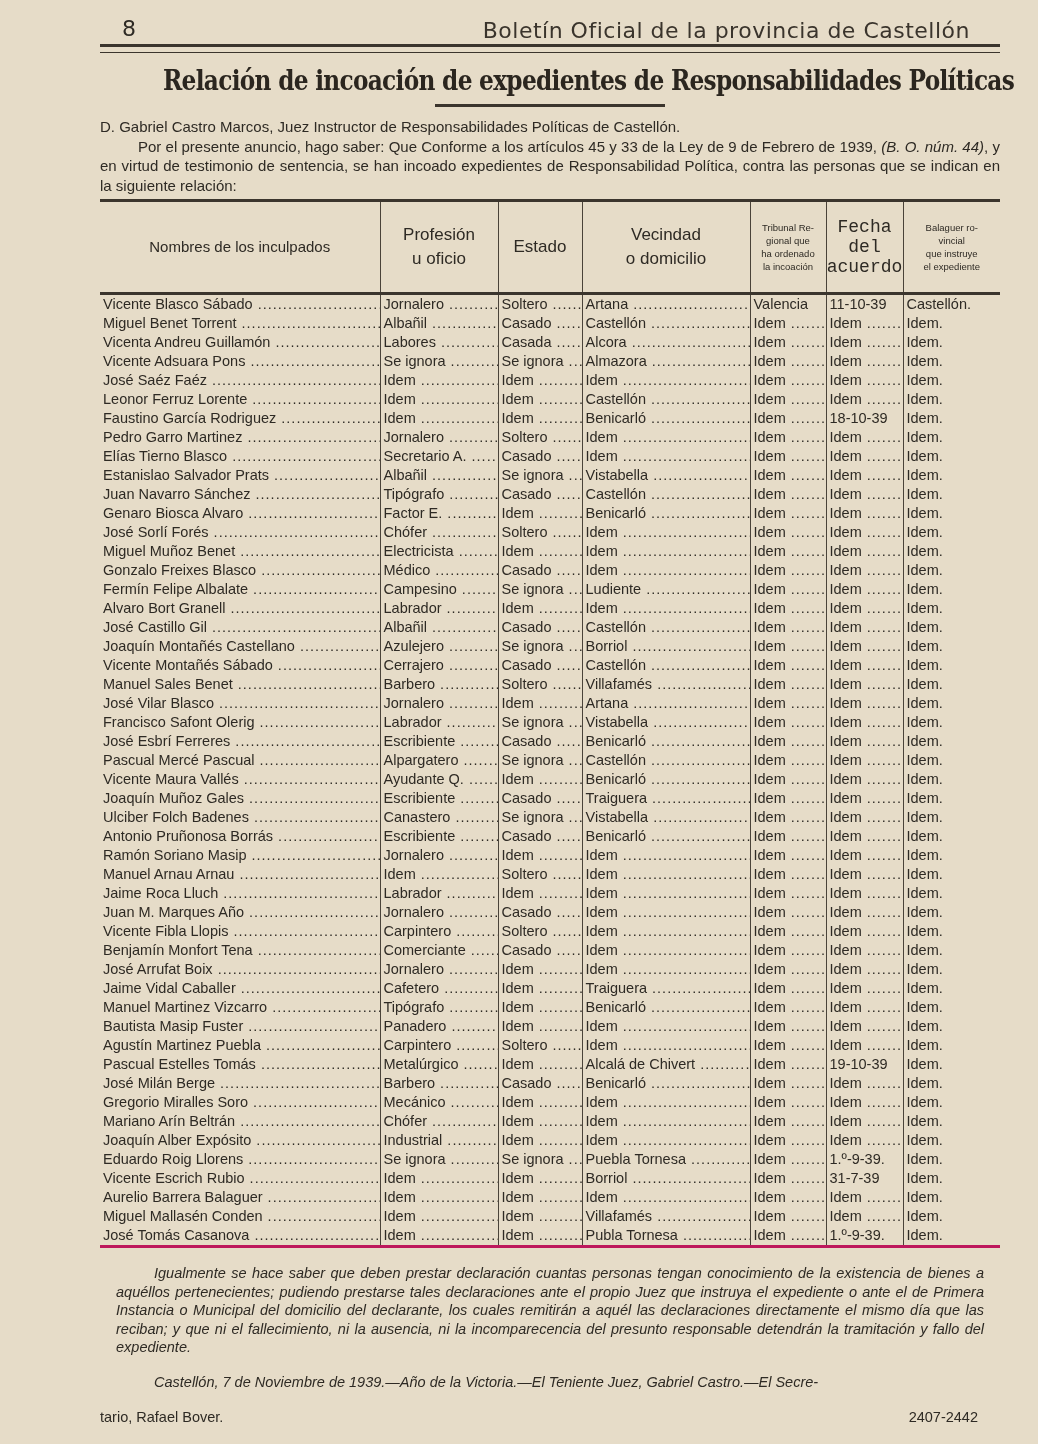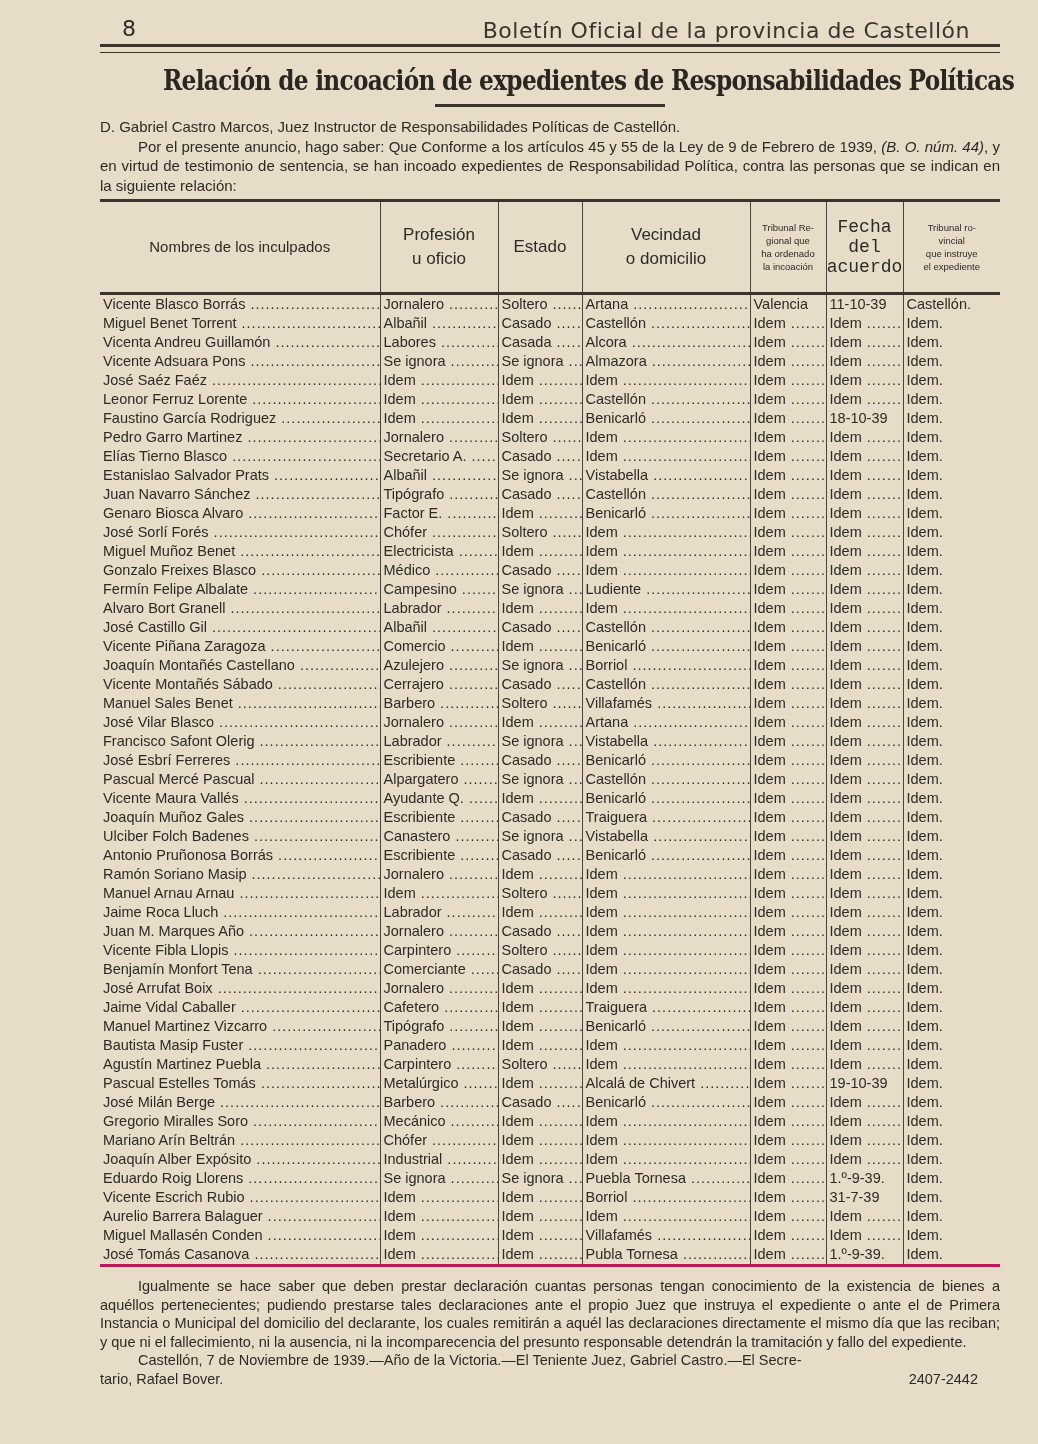--- a/index.html
+++ b/index.html
@@ -37,40 +37,40 @@
   .h-name { font-size: 15px; font-weight: normal; }
   .h-small { font-size: 9.5px; line-height: 13px; font-weight: bold; }
   .h-fecha { font-size: 18px; line-height: 20px; font-family: Liberation Mono, monospace; }
   table.rel tbody td {
     font-size: 14.5px; height: 19px; line-height: 19px; padding: 0 0 0 3px;
     white-space: nowrap; overflow: hidden;
   }
   table.rel tbody tr:last-child td { border-bottom: 3px solid #be185d; }
   .dots::after { content: " .............................................."; letter-spacing: 1px; }
   .footer { margin-top: 10px; font-size: 14.5px; line-height: 18.6px; }
-  .footer p { margin: 0; text-align: justify; }
+  .footer p { margin: 16px; text-align: justify; font-style: italic; }
   .footer .indent { text-indent: 38px; }
   .sigline { display: flex; justify-content: space-between; text-align: right; }
 </style>
 </head>
 <body>
 
 <div class="page">
   <div class="runhead">
     <span class="pagenum">8</span>
     <span class="runtitle">Boletín Oficial de la provincia de Castellón</span>
   </div>
   <div class="rule-double"></div>
 
   <div class="headline">Relación de incoación de expedientes de Responsabilidades Políticas</div>
   <div class="short-rule"></div>
 
   <div class="intro">
     <p>D. Gabriel Castro Marcos, Juez Instructor de Responsabilidades Políticas de Castellón.</p>
-    <p class="indent"><span>Por el presente anuncio, hago saber: Que Conforme a los artículos 45 y 55 de la Ley de 9 de Febrero de 1939, </span><span class="it">(B. O. núm. 44)</span><span>, y en virtud de testimonio de sentencia, se han incoado expedientes de Responsabilidad Política, contra las personas que se indican en la siguiente relación:</span></p>
+    <p class="indent"><span>Por el presente anuncio, hago saber: Que Conforme a los artículos 45 y 33 de la Ley de 9 de Febrero de 1939, </span><span class="it">(B. O. núm. 44)</span><span>, y en virtud de testimonio de sentencia, se han incoado expedientes de Responsabilidad Política, contra las personas que se indican en la siguiente relación:</span></p>
   </div>
 
   <table class="rel">
     <colgroup>
       <col style="width:280px">
         <col style="width:118px">
         <col style="width:84px">
         <col style="width:168px">
         <col style="width:76px">
         <col style="width:77px">
@@ -95,30 +95,30 @@
             <div>gional que</div>
             <div>ha ordenado</div>
             <div>la incoación</div>
           </th>
         <th class="h-fecha">
             <div>Fecha</div>
             <div>del</div>
             <div>acuerdo</div>
           </th>
         <th class="h-small">
-            <div>Tribunal ro-</div>
+            <div>Balaguer ro-</div>
             <div>vincial</div>
             <div>que instruye</div>
             <div>el expediente</div>
           </th>
       </tr>
     </thead>
     <tbody id="rows">
         <tr>
-          <td><span class="dots">Vicente Blasco Borrás</span></td>
+          <td><span class="dots">Vicente Blasco Sábado</span></td>
           <td><span class="dots">Jornalero</span></td>
           <td><span class="dots">Soltero</span></td>
           <td><span class="dots">Artana</span></td>
           <td><span>Valencia</span></td>
           <td><span>11-10-39</span></td>
           <td><span>Castellón.</span></td>
         </tr>
         <tr>
           <td><span class="dots">Miguel Benet Torrent</span></td>
           <td><span class="dots">Albañil</span></td>
@@ -261,29 +261,20 @@
           <td><span class="dots">Idem</span></td>
           <td><span class="dots">Idem</span></td>
           <td><span class="dots">Idem</span></td>
           <td><span>Idem.</span></td>
         </tr>
         <tr>
           <td><span class="dots">José Castillo Gil</span></td>
           <td><span class="dots">Albañil</span></td>
           <td><span class="dots">Casado</span></td>
           <td><span class="dots">Castellón</span></td>
-          <td><span class="dots">Idem</span></td>
-          <td><span class="dots">Idem</span></td>
-          <td><span>Idem.</span></td>
-        </tr>
-        <tr>
-          <td><span class="dots">Vicente Piñana Zaragoza</span></td>
-          <td><span class="dots">Comercio</span></td>
-          <td><span class="dots">Idem</span></td>
-          <td><span class="dots">Benicarló</span></td>
           <td><span class="dots">Idem</span></td>
           <td><span class="dots">Idem</span></td>
           <td><span>Idem.</span></td>
         </tr>
         <tr>
           <td><span class="dots">Joaquín Montañés Castellano</span></td>
           <td><span class="dots">Azulejero</span></td>
           <td><span class="dots">Se ignora</span></td>
           <td><span class="dots">Borriol</span></td>
           <td><span class="dots">Idem</span></td>

